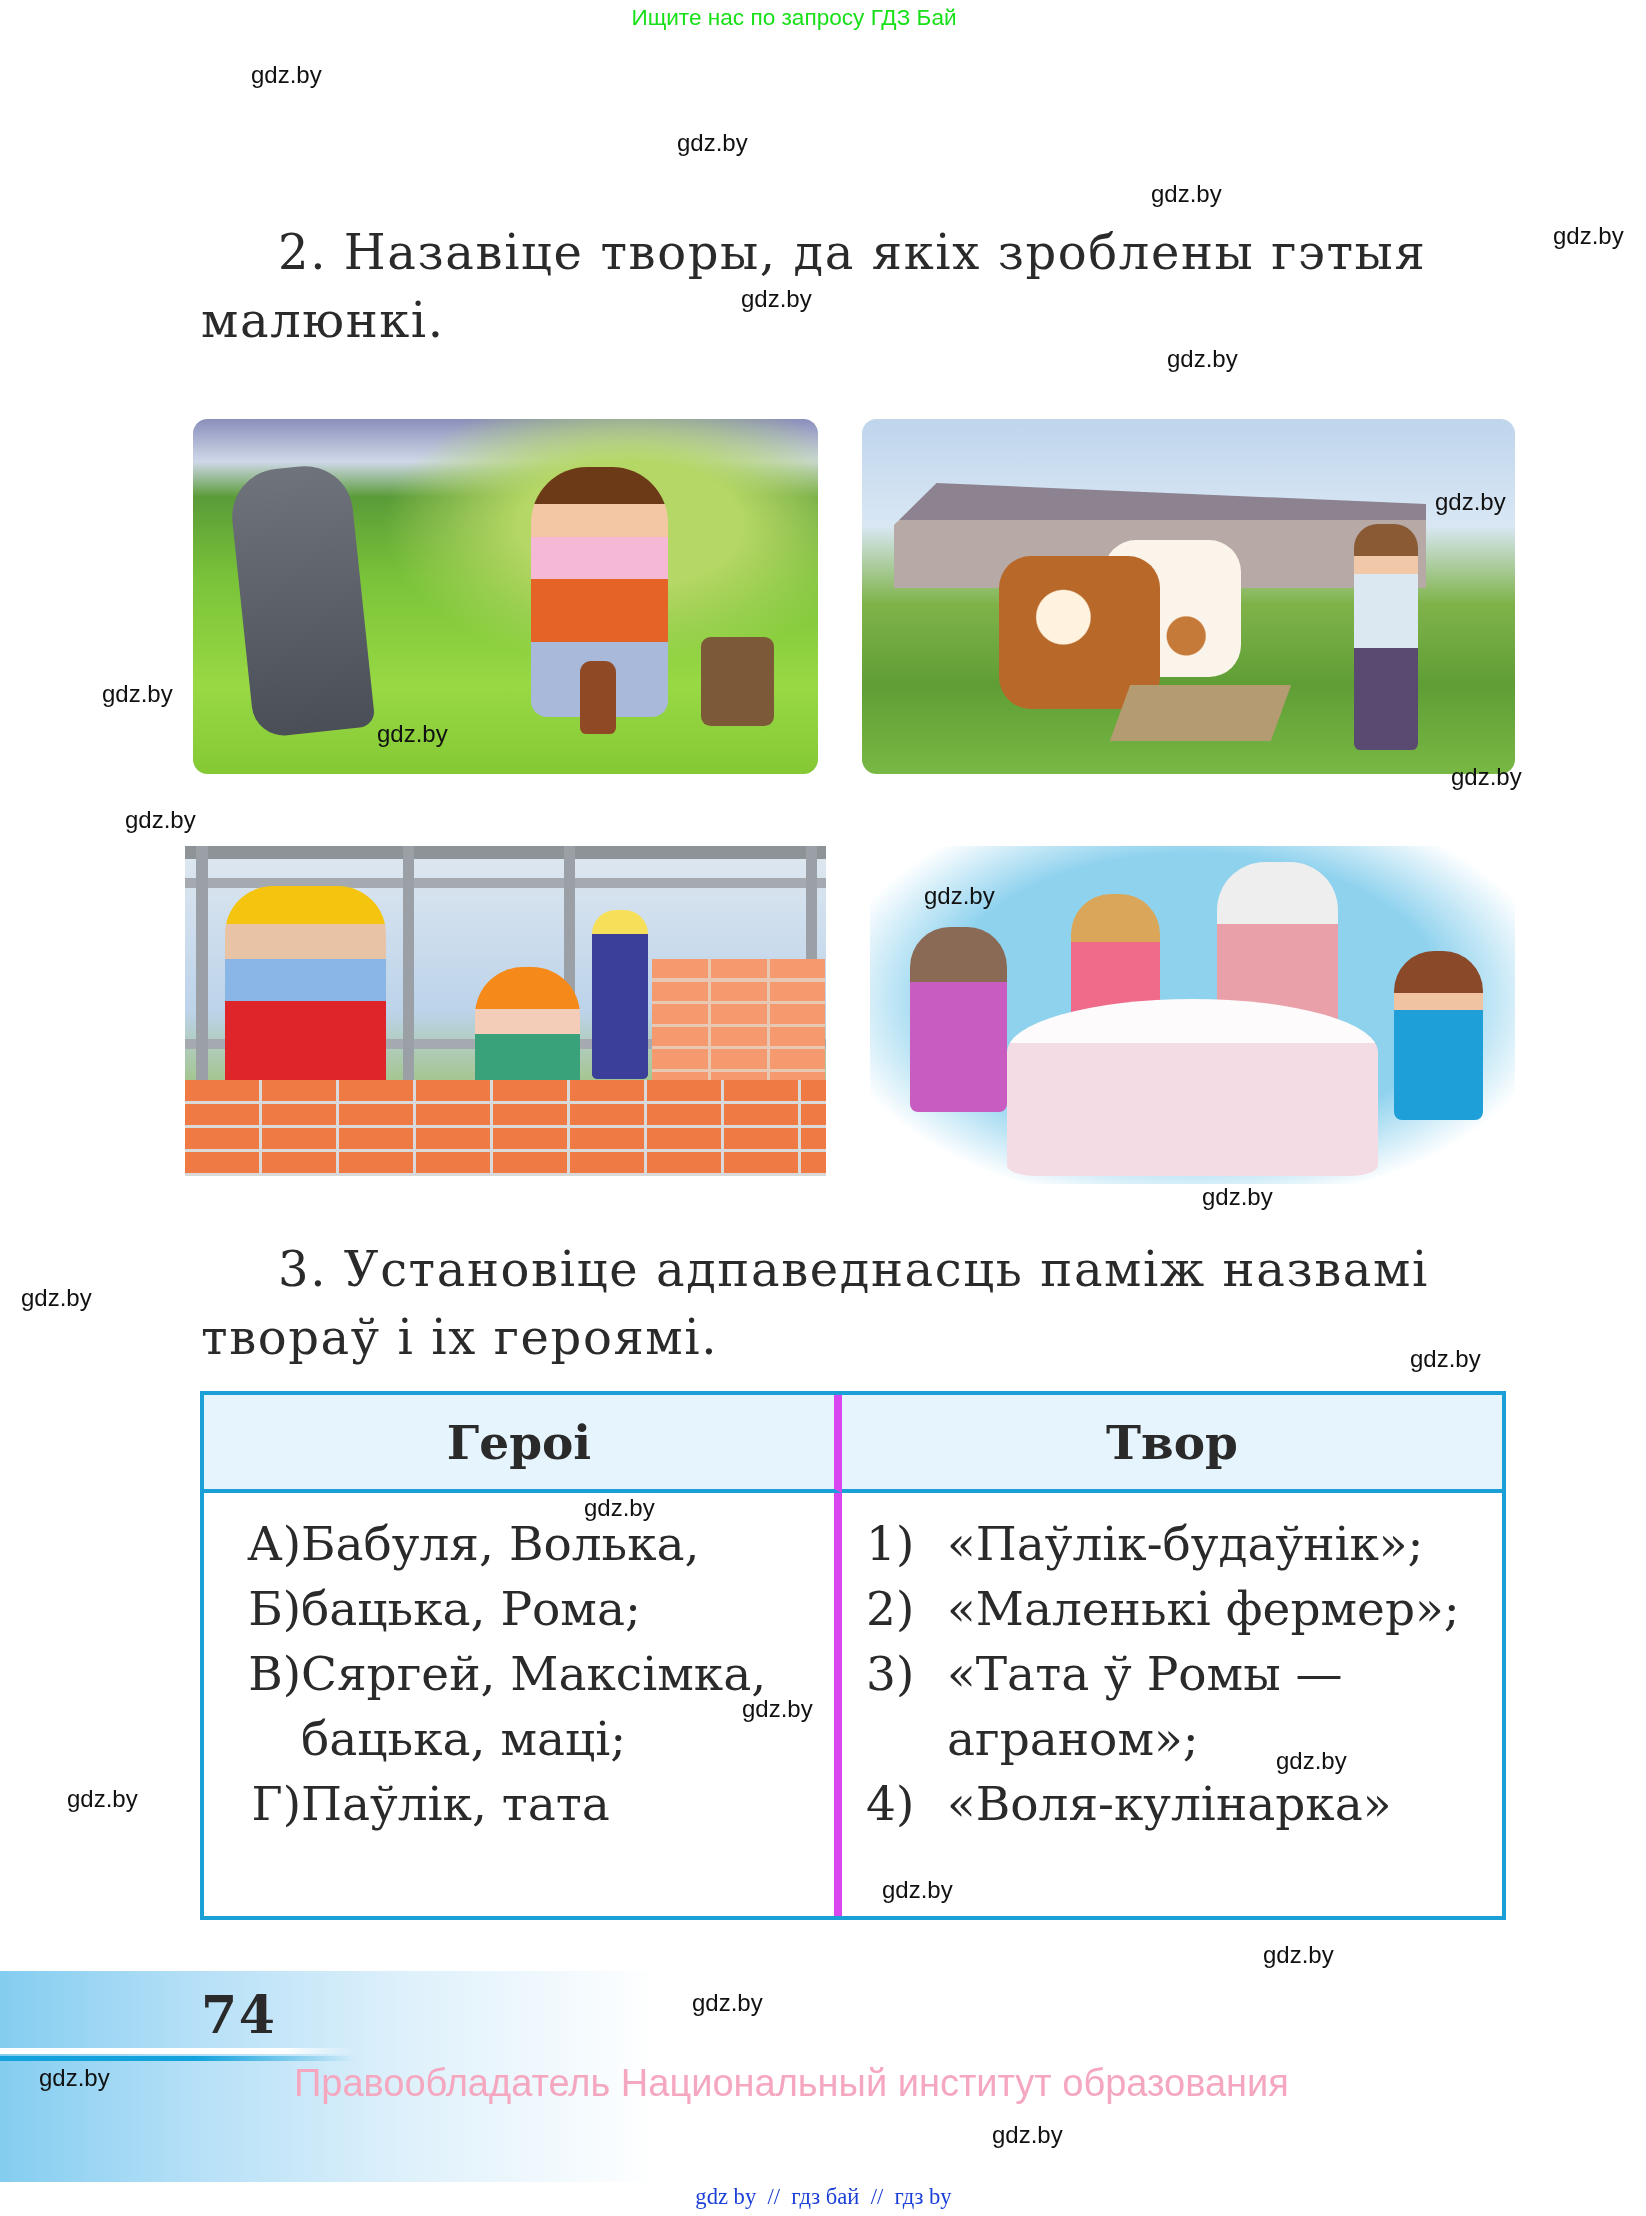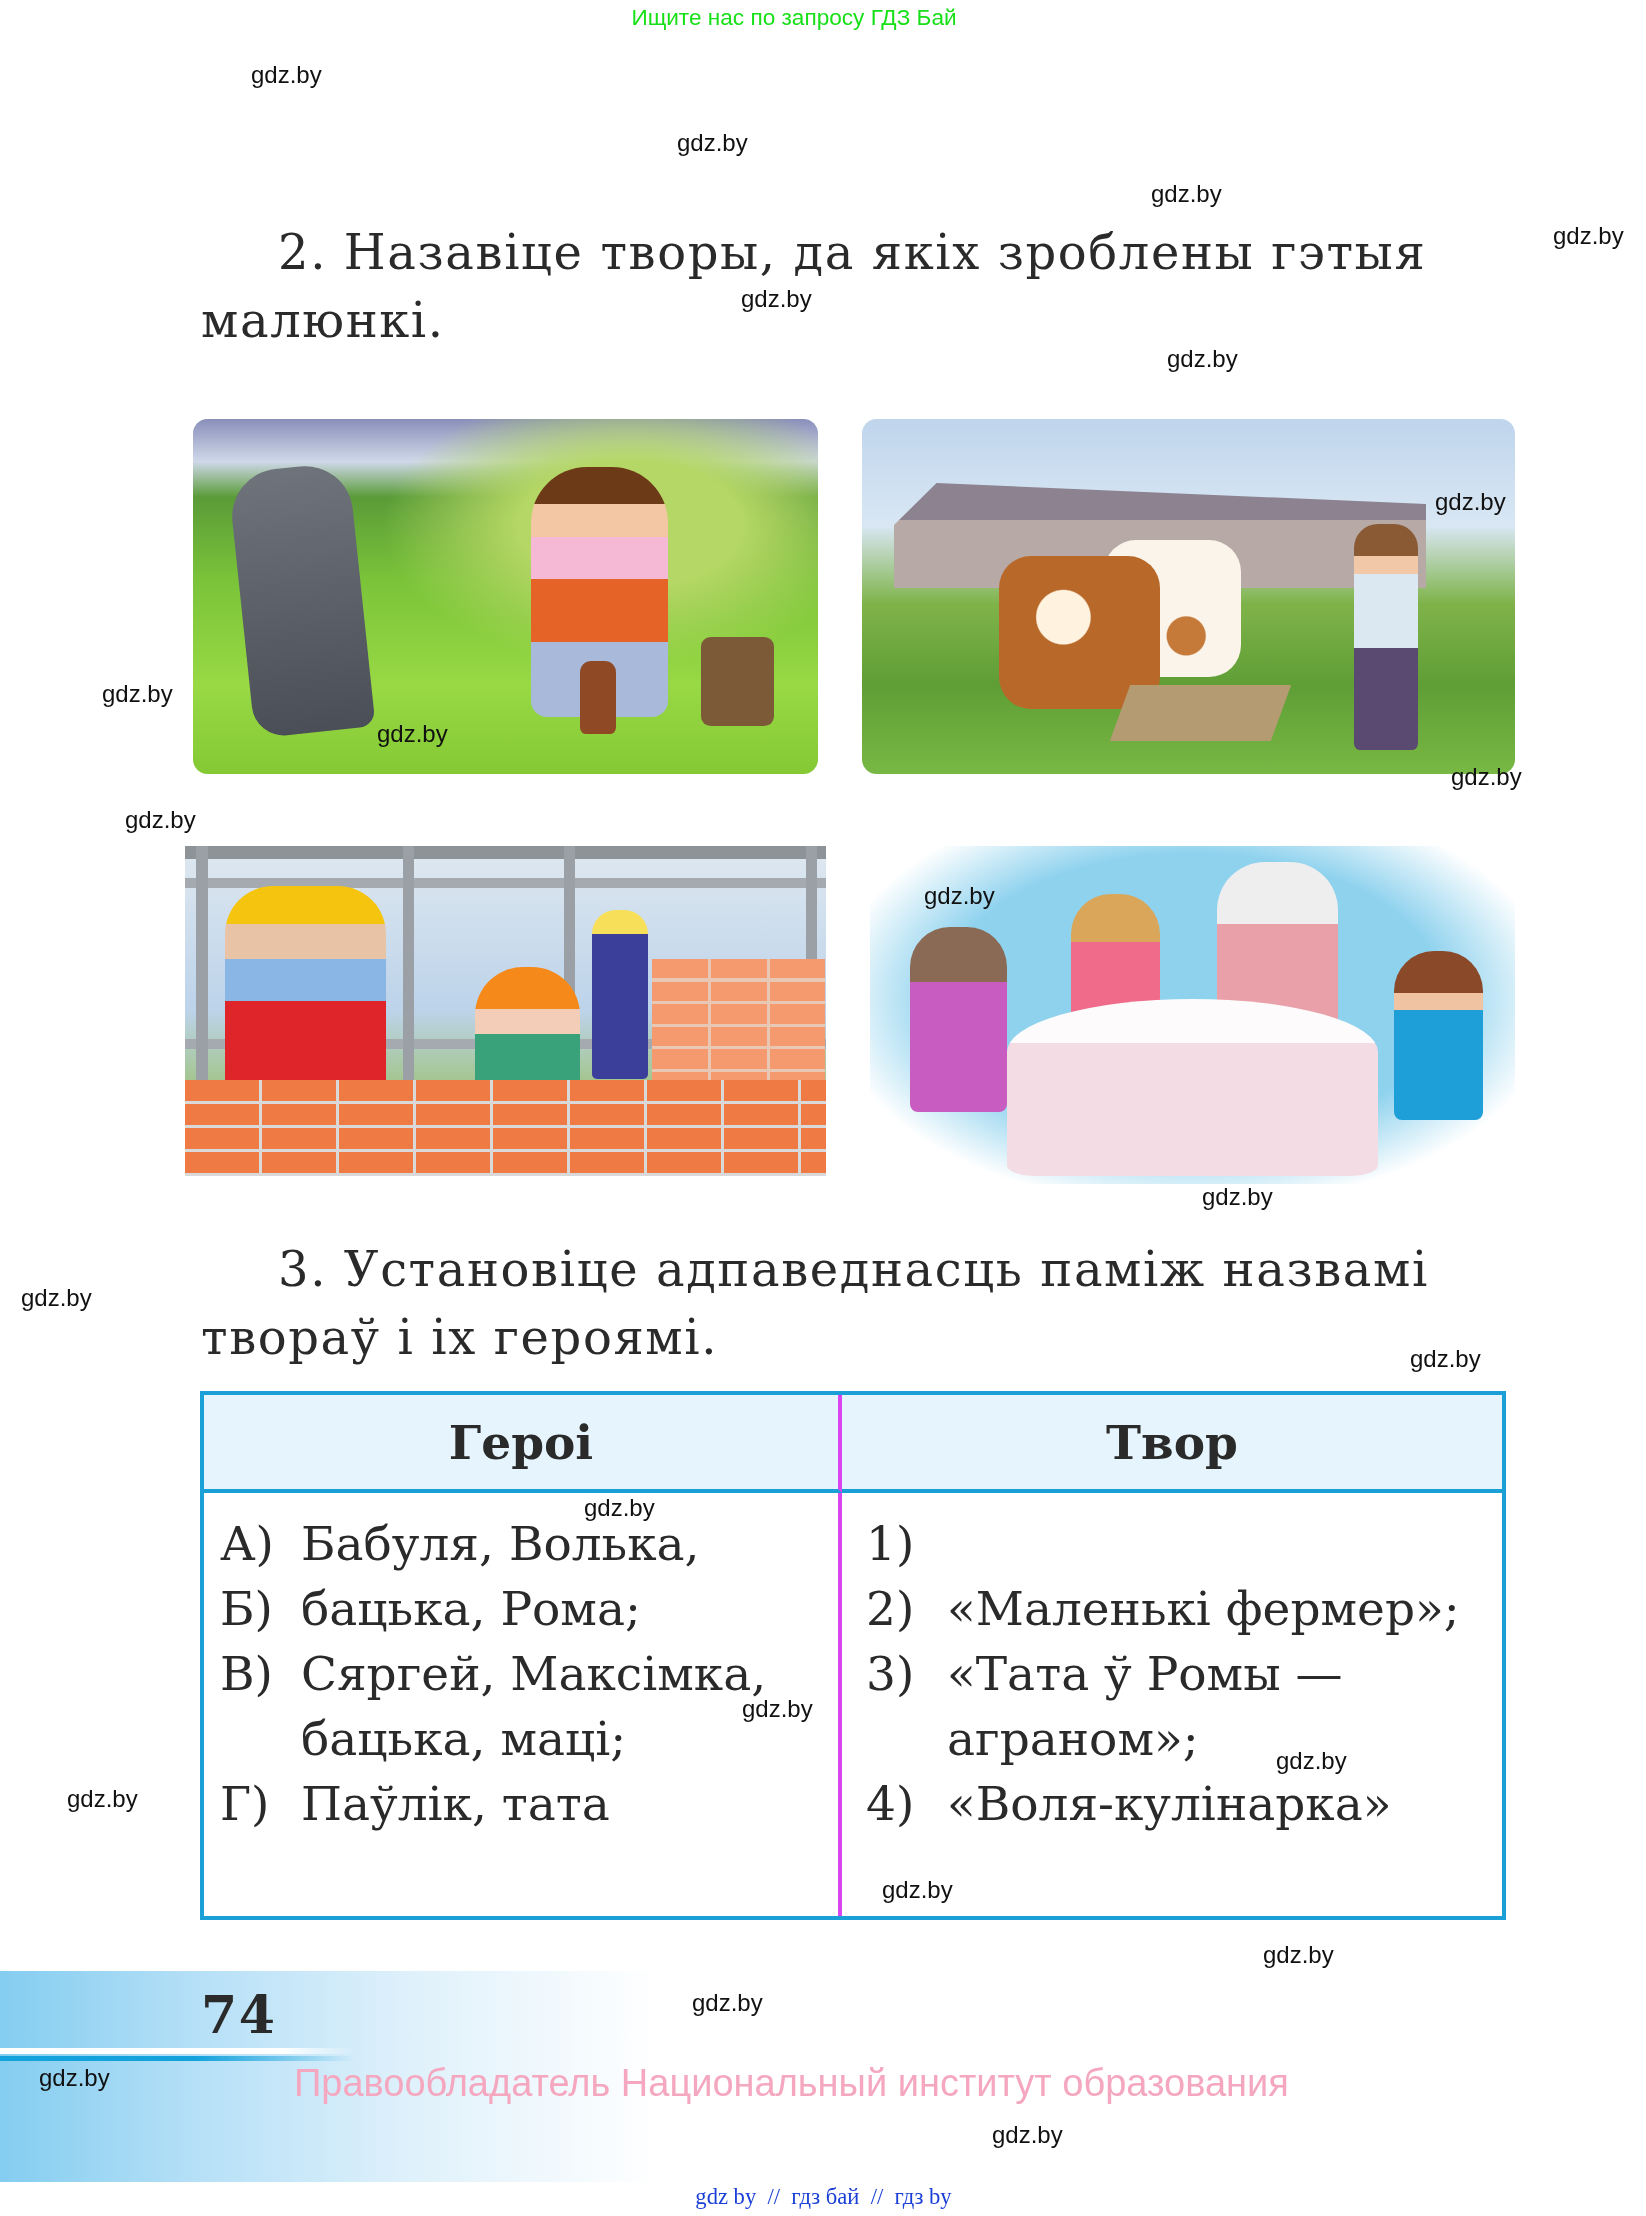--- a/index.html
+++ b/index.html
@@ -138,21 +138,21 @@
     position: absolute; left: 200px; top: 1391px; width: 1306px; height: 529px;
     border: 4px solid #1a9fd6; box-sizing: border-box;
     display: grid; grid-template-columns: 638px 1fr; grid-template-rows: 98px 1fr;
     background: #ffffff;
   }
   .th {
     background: #e6f5fd; border-bottom: 4px solid #1a9fd6;
     display: flex; align-items: center; justify-content: center;
     font-family: "DejaVu Serif", serif; font-weight: bold; font-size: 47px; color: #2a2a2a;
   }
-  .th.left, .td.left { border-right: 4px solid #d946ef; }
+  .th.left, .td.left { border-right: 8px solid #d946ef; text-align: right; }
   .td {
     padding: 17.7px 0 0 0; font-family: "DejaVu Serif", serif; font-size: 47px;
     line-height: 65px; color: #2a2a2a;
   }
   .td.left { padding-left: 16px; }
   .td.right { padding-left: 24px; }
   .row { display: flex; white-space: nowrap; }
   .row .mk { width: 81px; flex: none; }
   .row.cont .mk { visibility: hidden; }
 
@@ -256,20 +256,21 @@
       <span>бацька, маці;</span>
     </div>
     <div class="row">
       <span class="mk">Г)</span>
       <span>Паўлік, тата</span>
     </div>
   </div>
   <div class="td right">
     <div class="row">
       <span class="mk">1)</span>
+      <span>«Паўлік-будаўнік»;</span>
     </div>
     <div class="row">
       <span class="mk">2)</span>
       <span>«Маленькі фермер»;</span>
     </div>
     <div class="row">
       <span class="mk">3)</span>
       <span>«Тата ў Ромы —</span>
     </div>
     <div class="row cont">

